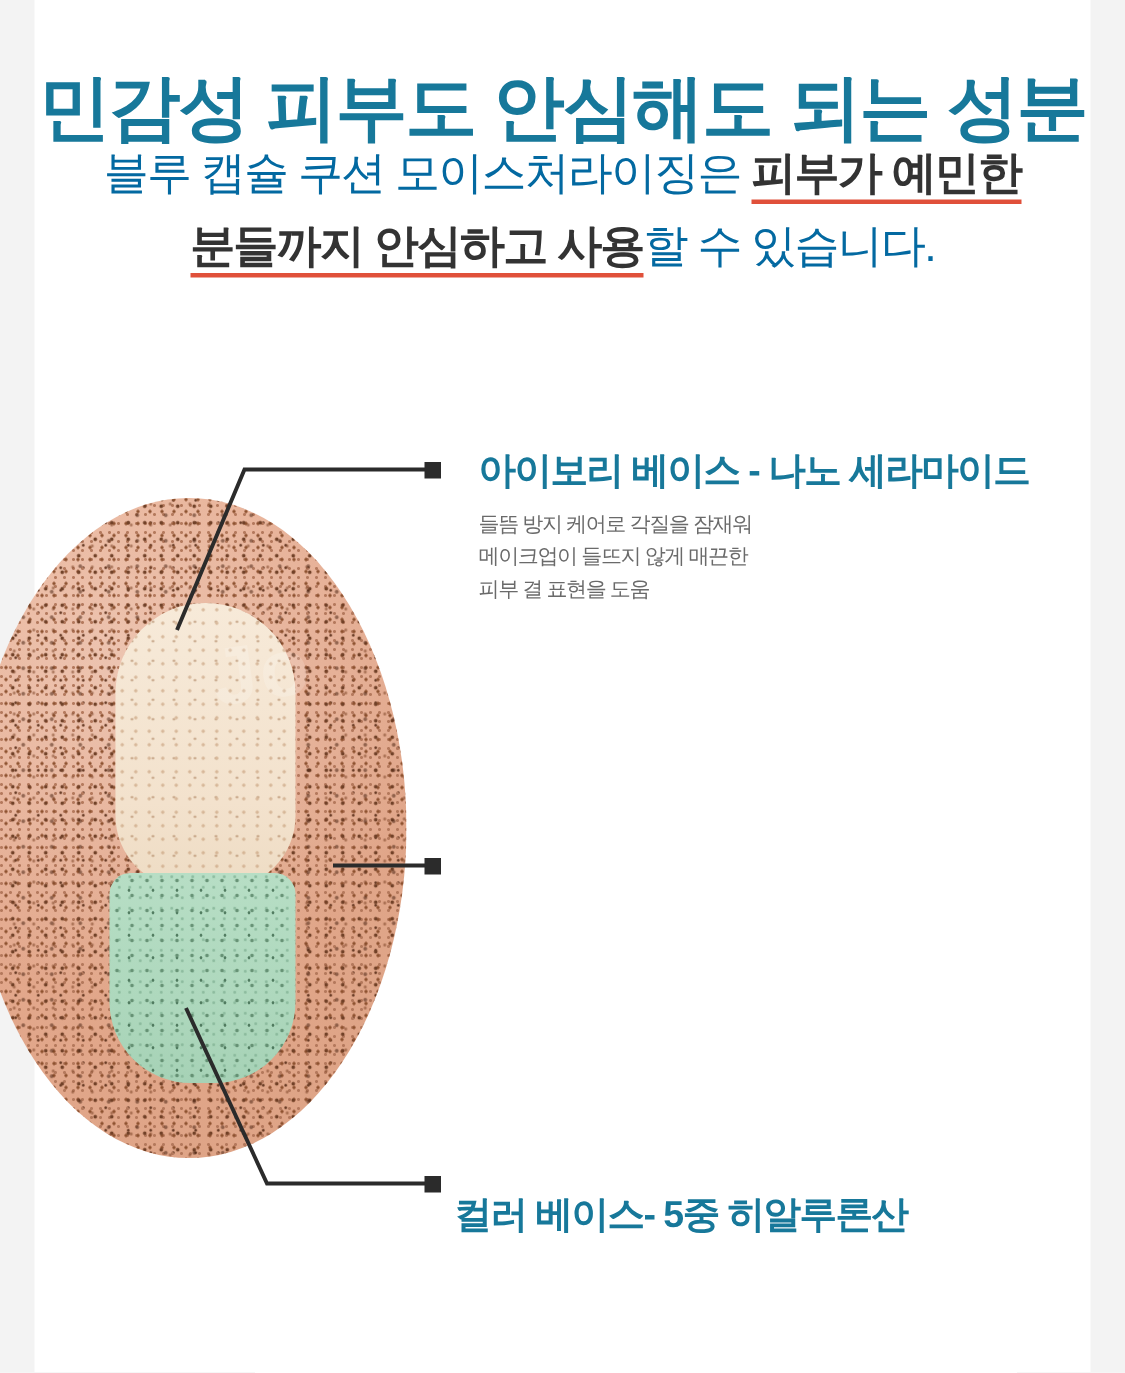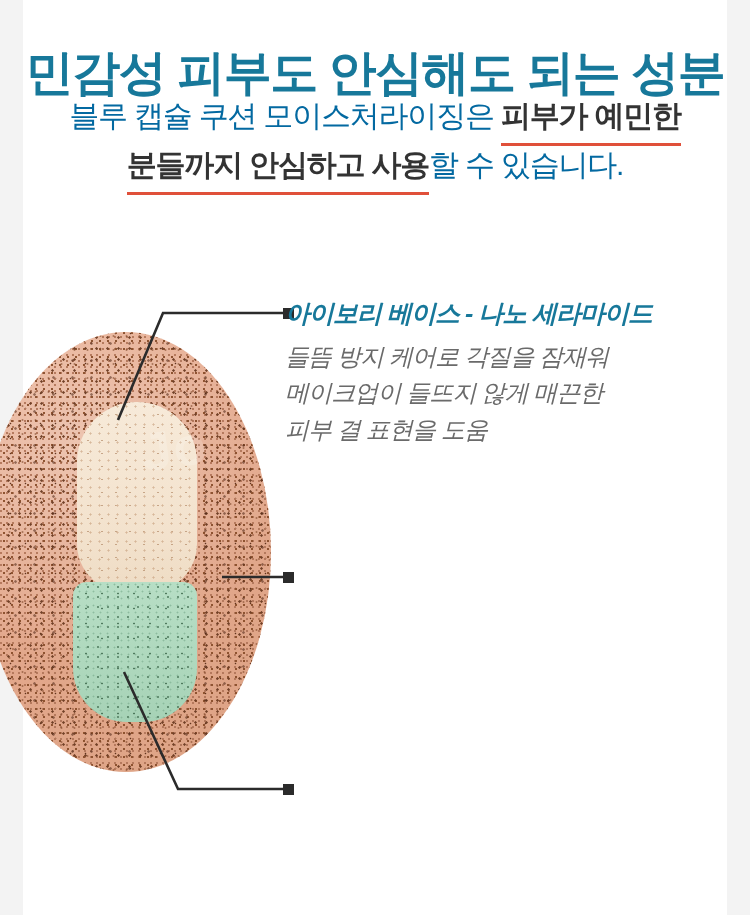--- a/index.html
+++ b/index.html
@@ -57,21 +57,21 @@
     font-size: 30px;
     line-height: 1.62;
     letter-spacing: -1.2px;
   }
   .subtitle .line { display: block; white-space: nowrap; }
   .subtitle .norm { font-weight: normal; color: #0369a1; }
   .subtitle .emph {
     font-weight: bold;
     color: #333333;
     border-bottom: 3px solid #e0503a;
-    padding-bottom: 11px;
+    padding-bottom: 1px;
   }
 
   
   .puff-wrap {
     position: absolute;
     left: -42px;
     top: 332px;
     width: 290px;
     height: 440px;
   }
@@ -182,27 +182,27 @@
     color: #17789a;
     font-size: 25px;
     font-weight: bold;
     letter-spacing: -1px;
     white-space: nowrap;
     margin: 0;
   }
   .callout .body {
     margin: 9px 0 0 0;
     color: #6a6a6a;
-    font-size: 24px;
+    font-size: 14px;
     line-height: 1.52;
     letter-spacing: -0.9px;
   }
   .callout .body span { display: block; white-space: nowrap; }
 
-  #callout-1 { left: 285px; top: 297px; text-align: left; font-style: italic; }
+  #callout-1 { left: 319px; top: 297px; text-align: left; }
   #callout-2 { left: 303px; top: 557px; text-align: right; width: 390px; }
   #callout-3 { left: 303px; top: 793px; text-align: left; }
   #callout-3 .body { text-align: left; }
 </style>
 </head>
 <body>
 
 <div class="page">
   <div class="sheet">
 
@@ -244,15 +244,16 @@
     <p class="heading">아이보리 베이스 - 나노 세라마이드</p>
     <p class="body">
       <span>들뜸 방지 케어로 각질을 잠재워</span>
       <span>메이크업이 들뜨지 않게 매끈한</span>
       <span>피부 결 표현을 도움</span>
     </p>
   </div>
 
 
   <div class="callout" id="callout-3">
+    <p class="heading">컬러 베이스- 5중 히알루론산</p>
   </div>
 
 </div>
 
 </body></html>

